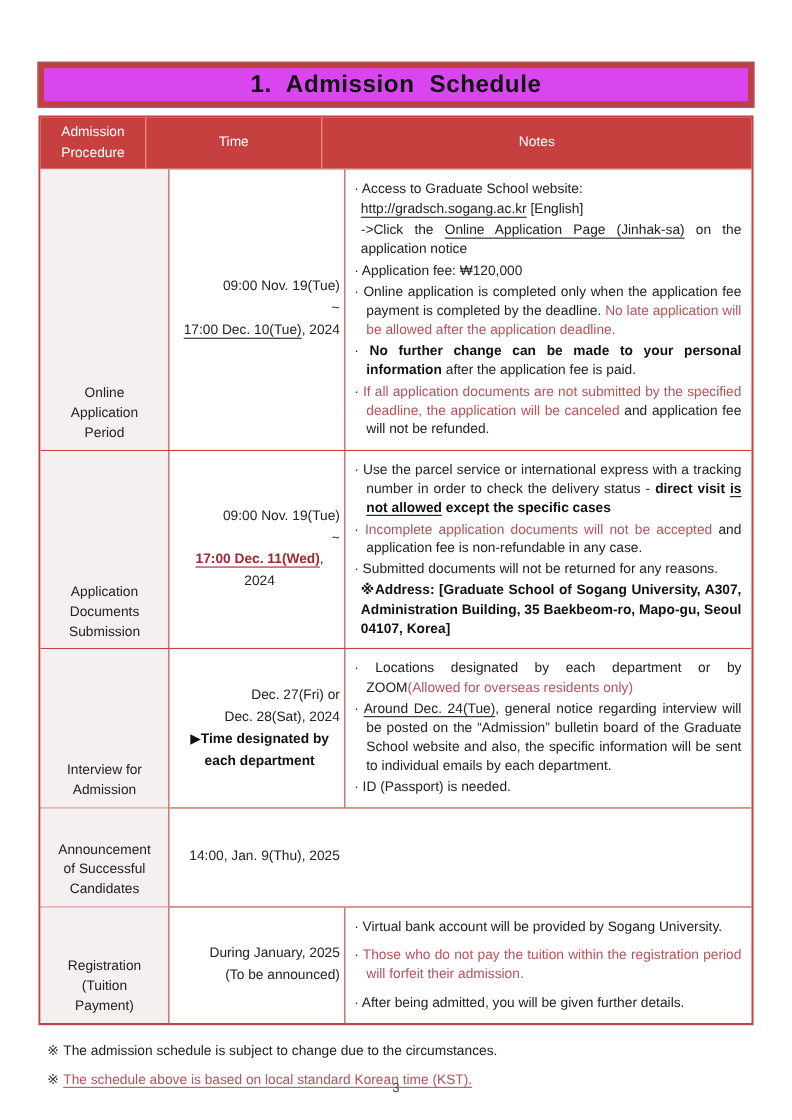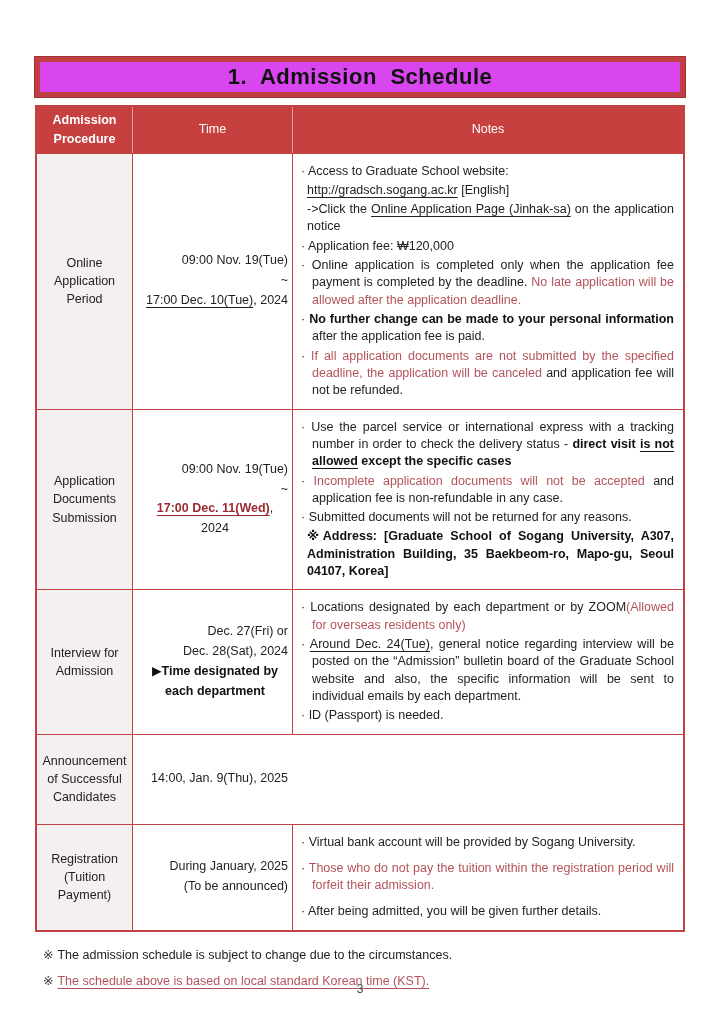--- a/index.html
+++ b/index.html
@@ -37,35 +37,35 @@
 
   
   .table{border:2px solid var(--border_red);}
   .thead{display:flex;background:var(--header_bg);color:#fff;min-height:42px;}
   .hcell{
     display:flex;align-items:center;justify-content:center;text-align:center;
     font-size:12.5px;line-height:1.5;padding:4px 2px;
     border-left:1px solid rgba(255,235,235,.55);
   }
   .hcell:first-child{border-left:none;}
-  .hcell.c0{width:95px;font-weight:bold;}
+  .hcell.c0{width:95px;}
   .hcell.c1{width:160px;}
   .hcell.c2{flex:1;}
 
   .trow{display:flex;border-top:1.5px solid var(--border_red);background:#fff;}
   .trow.r0{min-height:234px;}
   .trow.r1{min-height:170px;}
   .trow.r2{min-height:139px;}
   .trow.r3{min-height:90px;}
   .trow.r4{min-height:106px;}
 
   .cell{padding:6px 4px;}
   .cell.c0{
-    width:95px;background:var(--procedure_bg);
-    display:flex;align-items:center;justify-content:center;text-align:center;
+    width:116px;background:var(--procedure_bg);
+    display:flex;align-items:flex-end;justify-content:center;text-align:center;
   }
   .proc-text{white-space:pre-line;font-size:12.5px;line-height:1.45;color:#222;}
   .cell.c1{
     width:160px;border-left:1.5px solid var(--border_red);
     display:flex;flex-direction:column;align-items:flex-end;justify-content:center;
     text-align:center;
   }
   .date-line{font-size:12.5px;line-height:1.58;color:#222;max-width:146px;}
   .cell.c2{
     flex:1;border-left:1.5px solid var(--border_red);

